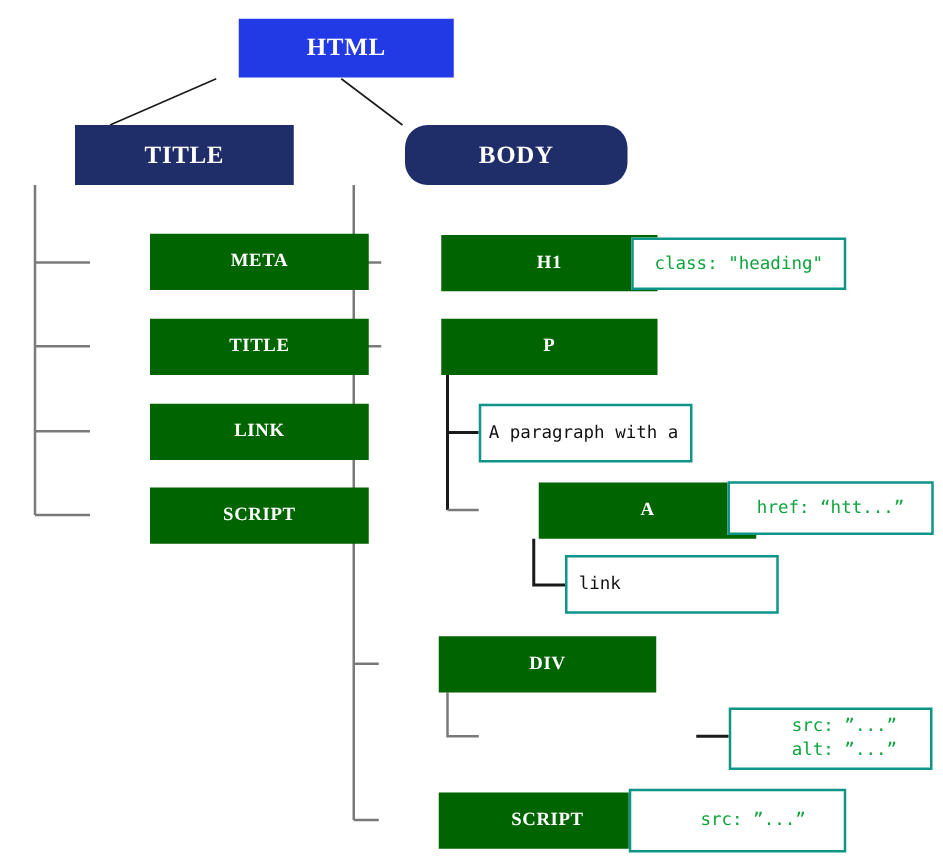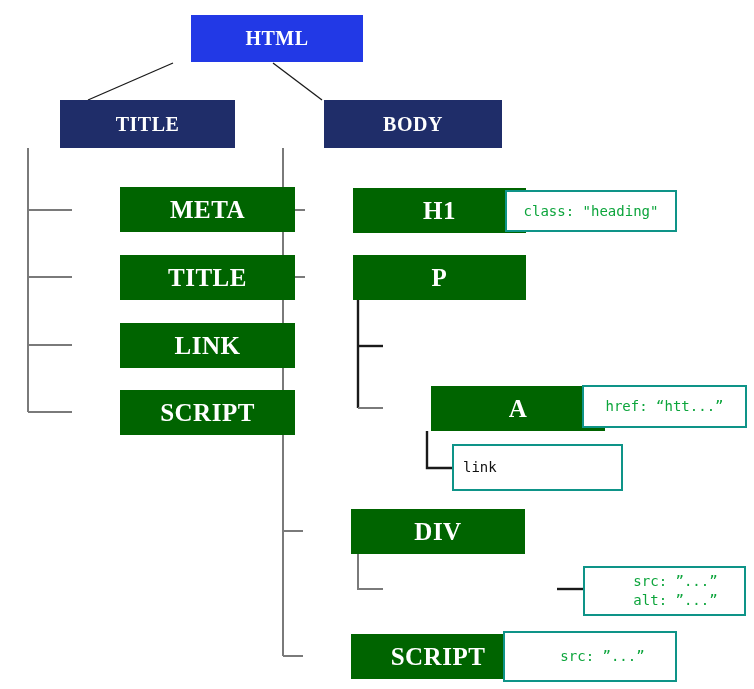--- a/index.html
+++ b/index.html
@@ -18,36 +18,36 @@
     font-family:"Liberation Serif","DejaVu Serif",serif;
   }
   .wires{position:absolute;left:0;top:0;width:754px;height:689px;}
   .node{
     position:absolute;display:flex;align-items:center;justify-content:center;
     color:var(--text-on-fill);font-weight:bold;letter-spacing:.5px;
     font-size:20px;box-sizing:border-box;margin-left:48px;
   }
   .node.root{background:var(--root-fill);}
   .node.section{background:var(--section-fill);}
-  .node.element{background:var(--element-fill);font-size:25px;}
+  .node.element{background:var(--element-fill);font-size:15px;}
   .ann{
     position:absolute;background:#ffffff;border:2px solid var(--annotation-border);
     box-sizing:border-box;display:flex;flex-direction:column;justify-content:center;
     font-family:"DejaVu Sans Mono","Liberation Mono",monospace;
     font-size:14px;line-height:19px;white-space:pre;
   }
   .ann.attr{color:var(--attribute-text);align-items:center;}
   .ann.txt{color:#111111;}
   .ann.center{align-items:center;}
   .ann .ln{display:block;}
 
   
   #n-html   {left:143px;top:15px; width:172px;height:47px;}
   #n-head   {left:12px; top:100px;width:175px;height:48px;}
-  #n-body   {left:276px;top:100px;width:178px;height:48px;}
+  #n-body   {left:276px;top:100px;width:178px;height:48px;border-radius:18px;}
   #n-meta   {left:72px; top:187px;width:175px;height:45px;}
   #n-title  {left:72px; top:255px;width:175px;height:45px;}
   #n-link   {left:72px; top:323px;width:175px;height:45px;}
   #n-scripth{left:72px; top:390px;width:175px;height:45px;}
   #n-h1     {left:305px;top:188px;width:173px;height:45px;}
   #n-p      {left:305px;top:255px;width:173px;height:45px;}
   #n-a      {left:383px;top:386px;width:174px;height:45px;}
   #n-div    {left:303px;top:509px;width:174px;height:45px;}
   #n-img    {left:383px;top:567px;width:174px;height:45px;}
   #n-scriptb{left:303px;top:634px;width:174px;height:45px;}
@@ -105,20 +105,23 @@
   <div class="node element" id="n-scripth">SCRIPT</div>
   <div class="node element" id="n-h1">H1</div>
   <div class="node element" id="n-p">P</div>
   <div class="node element" id="n-a">A</div>
   <div class="node element" id="n-div">DIV</div>
   <div class="node element" id="n-scriptb">SCRIPT</div>
 
   <div class="ann attr center" id="a-class">
     <span class="ln">class: "heading"</span>
   </div>
+  <div class="ann txt" id="a-para">
+    <span class="ln">A paragraph with a</span>
+  </div>
   <div class="ann attr center" id="a-href">
     <span class="ln">href: “htt...”</span>
   </div>
   <div class="ann txt" id="a-link">
     <span class="ln">link</span>
   </div>
   <div class="ann attr" id="a-imgat">
     <span class="ln">src: ”...”</span>
     <span class="ln">alt: ”...”</span>
   </div>

